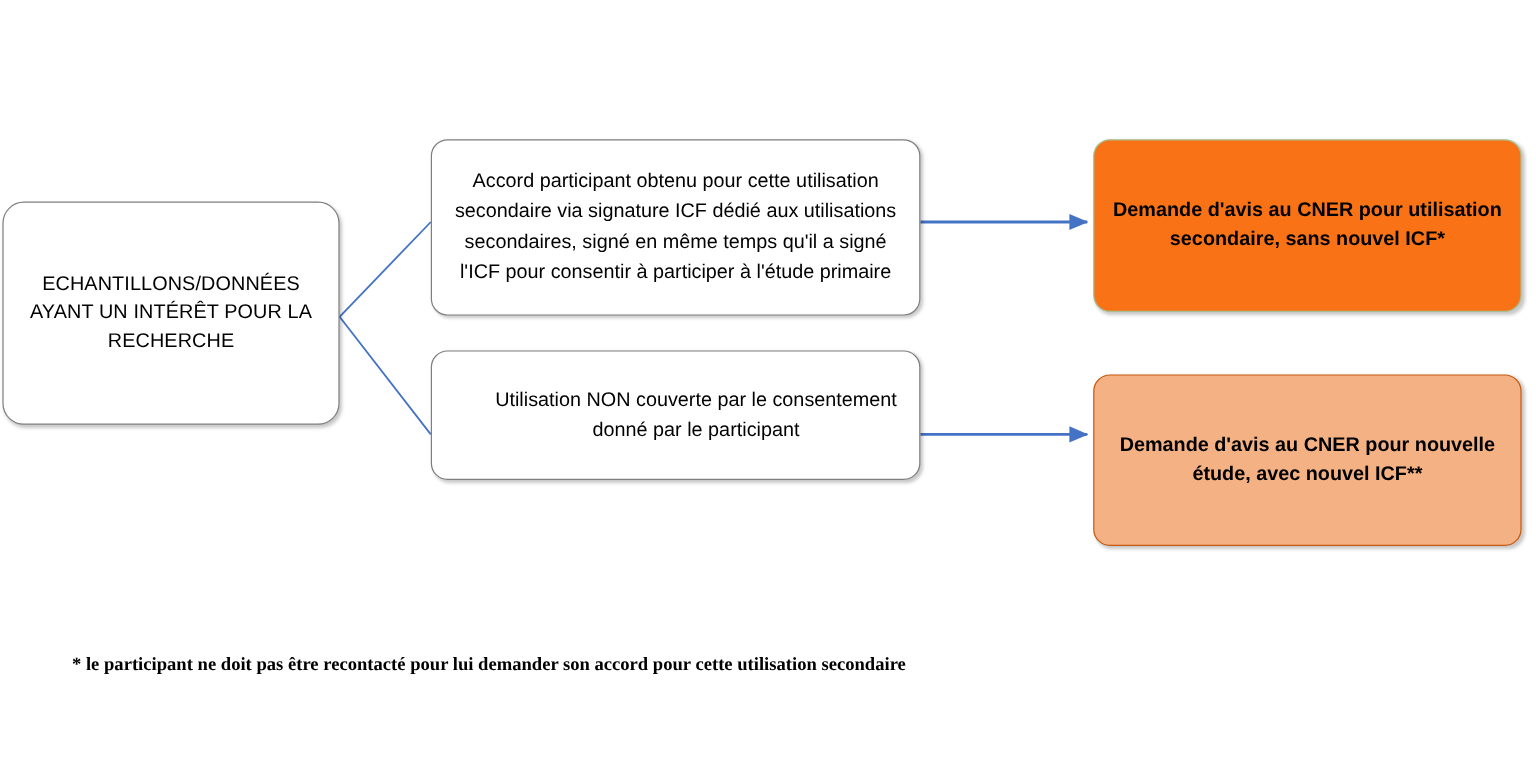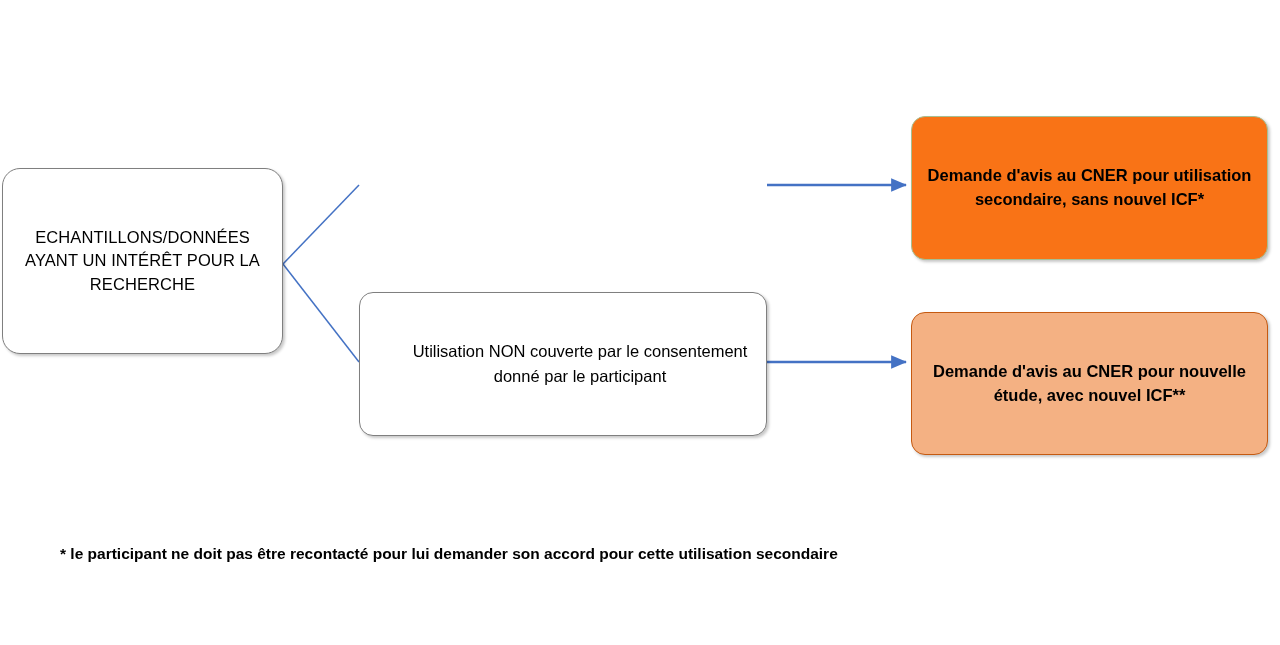--- a/index.html
+++ b/index.html
@@ -82,21 +82,21 @@
   #node-condition-consent .node-text {
     font-size: 16.5px;
     line-height: 1.52;
   }
 
   
   #node-condition-no-consent {
     left: 359px;
     top: 292px;
     width: 408px;
-    height: 144px;
+    height: 108px;
     padding-left: 34px;
   }
   #node-condition-no-consent .node-text {
     font-size: 16.5px;
     line-height: 1.52;
   }
 
   
   .node-outcome .node-text {
     font-size: 16.5px;
@@ -131,20 +131,21 @@
     left: 60px;
     top: 543px;
     width: 1170px;
     z-index: 2;
     font-size: 15.5px;
     font-weight: bold;
     line-height: 1.44;
   }
   #footnotes .footnote-line {
     display: block;
+    font-family: Liberation Serif, serif;
   }
 </style>
 </head>
 <body>
 
 <div id="canvas">
 
   <svg id="connectors" viewBox="0 0 1280 645" width="1280" height="645" xmlns="http://www.w3.org/2000/svg">
     <defs>
       <marker id="arrowhead-blue" markerWidth="7" markerHeight="7" refX="6.2" refY="3" orient="auto" markerUnits="strokeWidth">
@@ -158,20 +159,23 @@
 
     <line x1="767" y1="185" x2="906" y2="185" stroke="#4472c4" stroke-width="2.4" marker-end="url(#arrowhead-blue)"></line>
 
     <line x1="767" y1="362" x2="906" y2="362" stroke="#4472c4" stroke-width="2.4" marker-end="url(#arrowhead-blue)"></line>
   </svg>
 
   <div class="node node-white" id="node-source">
     <span class="node-text">ECHANTILLONS/DONNÉES AYANT UN INTÉRÊT POUR LA RECHERCHE</span>
   </div>
 
+  <div class="node node-white" id="node-condition-consent">
+    <span class="node-text">Accord participant obtenu pour cette utilisation secondaire via signature ICF dédié aux utilisations secondaires, signé en même temps qu'il a signé l'ICF pour consentir à participer à l'étude primaire</span>
+  </div>
 
   <div class="node node-white" id="node-condition-no-consent">
     <span class="node-text">Utilisation NON couverte par le consentement donné par le participant</span>
   </div>
 
   <div class="node node-outcome" id="node-outcome-green">
     <span class="node-text">Demande d'avis au CNER pour utilisation secondaire, sans nouvel ICF*</span>
   </div>
 
   <div class="node node-outcome" id="node-outcome-orange">

